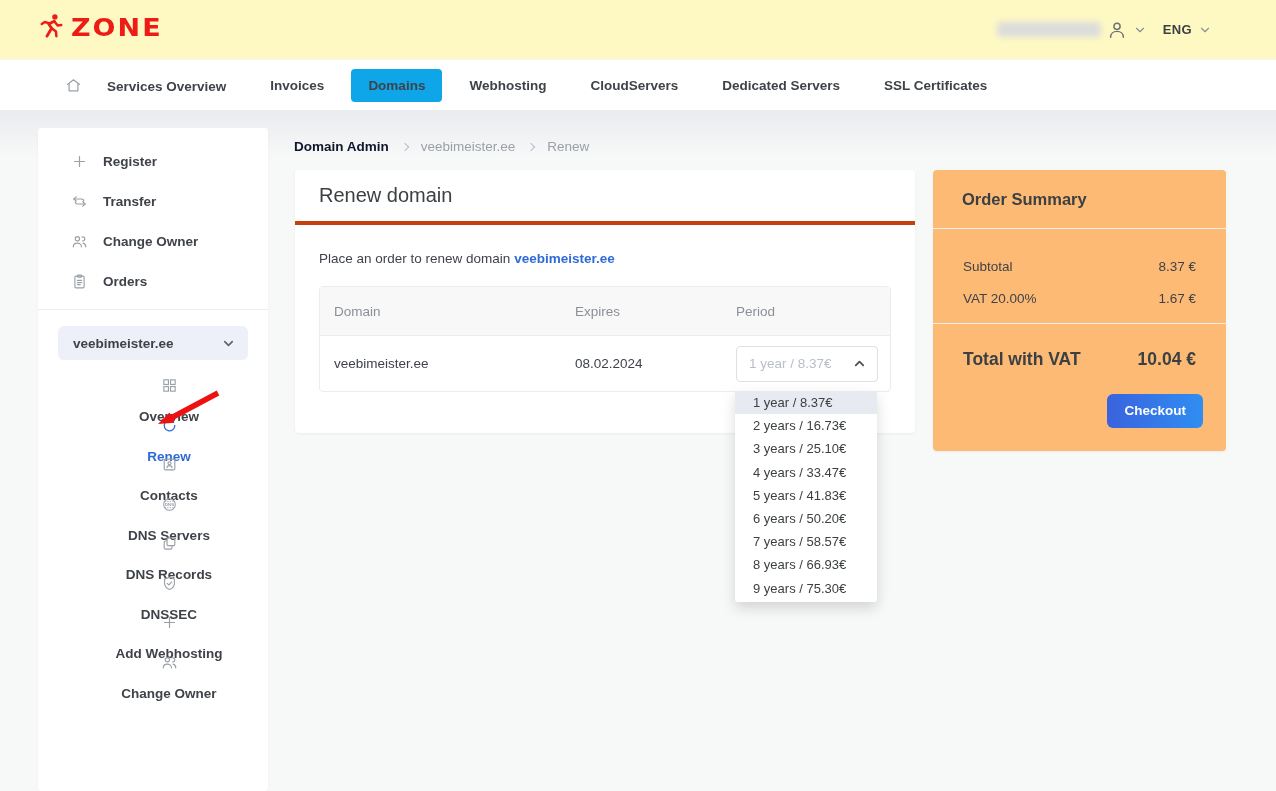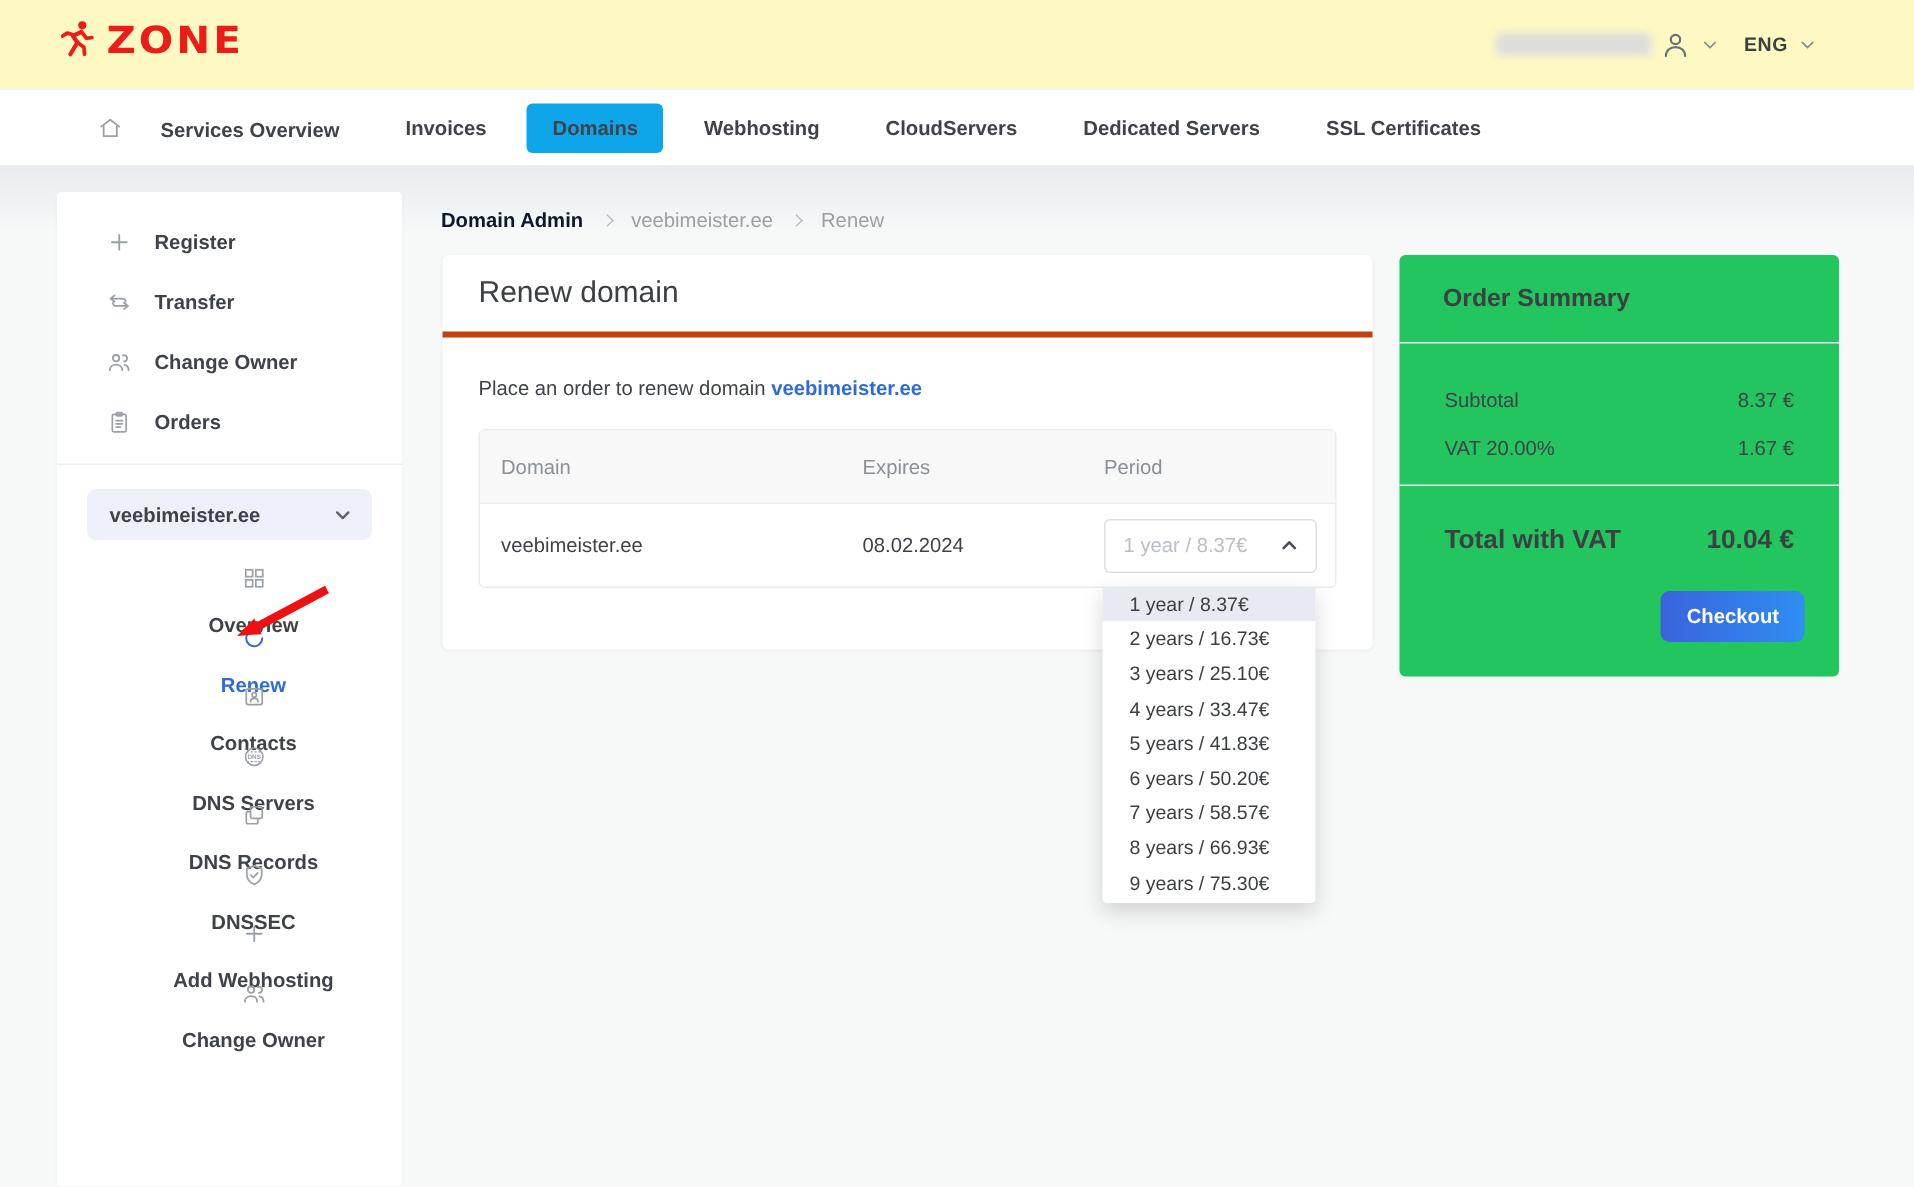--- a/index.html
+++ b/index.html
@@ -75,21 +75,21 @@
                    padding:0 10px 0 12px; font-size:13.5px; color:#b9bec7; cursor:pointer; }
   .period-select .chev { color:#4a4f55; }
 
   .dropdown { position:absolute; left:735px; top:391px; width:142px; background:#fff; z-index:40;
               border-radius:0 0 3px 3px; box-shadow:0 6px 14px rgba(0,0,0,.15); padding-bottom:2px; }
   .dd-option { height:23.2px; display:flex; align-items:center; padding-left:18px;
                font-size:13px; color:#3c4043; cursor:pointer; white-space:nowrap; }
   .dd-option.selected { background:#e7eaf1; }
 
   
-  .summary-card { position:absolute; left:933px; top:170px; width:293px; height:281px; background:#22c55e;
+  .summary-card { position:absolute; left:933px; top:170px; width:293px; height:281px; background:#fdba74;
                   border-radius:4px; box-shadow:0 1px 3px rgba(0,0,0,.05); z-index:6; }
   .s-head { height:59px; display:flex; align-items:center; padding-left:29px; border-bottom:1px solid #ededed;
             font-size:16.5px; font-weight:bold; color:#3c4043; }
   .s-rows { padding:30px 30px 0; }
   .s-row { display:flex; justify-content:space-between; font-size:13.5px; color:#3f4349; margin-bottom:17px; }
   .s-div { height:1px; background:#ededed; margin-top:5px; }
   .s-total { display:flex; justify-content:space-between; padding:25px 30px 0; align-items:baseline; }
   .s-total-label { font-size:17.5px; font-weight:bold; color:#3c4043; }
   .s-total-value { font-size:17.5px; font-weight:bold; color:#3c4043; }
   .checkout-btn { position:absolute; right:23px; bottom:23px; padding:9px 17px 10px; border:none; border-radius:6px;

